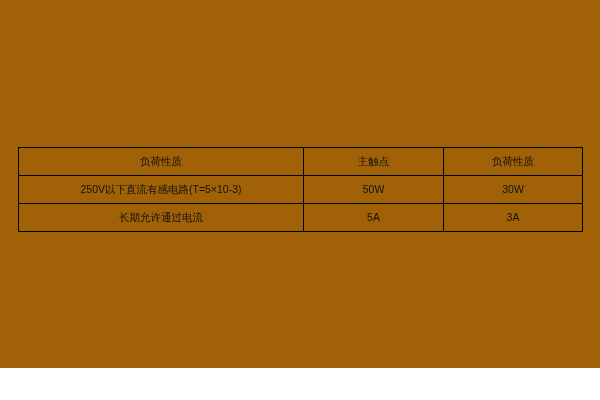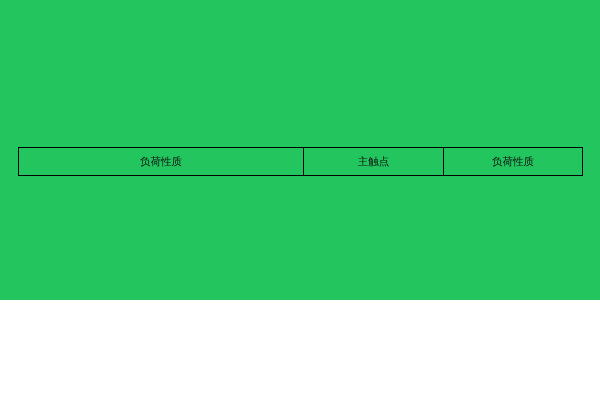--- a/index.html
+++ b/index.html
@@ -9,22 +9,22 @@
   body {
     width: 600px;
     height: 400px;
     background: #ffffff;
     font-family: "Liberation Sans", sans-serif;
     overflow: hidden;
   }
   .page {
     position: relative;
     width: 600px;
-    height: 300px;
-    background: #22c55e;
+    height: 368px;
+    background: #a16207;
   }
   .table-wrap {
     position: absolute;
     left: 18px;
     top: 147px;
     width: 564px;
   }
   table.spec-table {
     border-collapse: collapse;
     width: 100%;
@@ -57,16 +57,26 @@
         <col class="c1">
         <col class="c2">
         <col class="c3">
       </colgroup>
       <tbody>
         <tr>
           <td>负荷性质</td>
           <td>主触点</td>
           <td>负荷性质</td>
         </tr>
+        <tr>
+          <td>250V以下直流有感电路(T=5×10-3)</td>
+          <td>50W</td>
+          <td>30W</td>
+        </tr>
+        <tr>
+          <td>长期允许通过电流</td>
+          <td>5A</td>
+          <td>3A</td>
+        </tr>
       </tbody>
     </table>
   </div>
 </div>
 
 </body></html>

